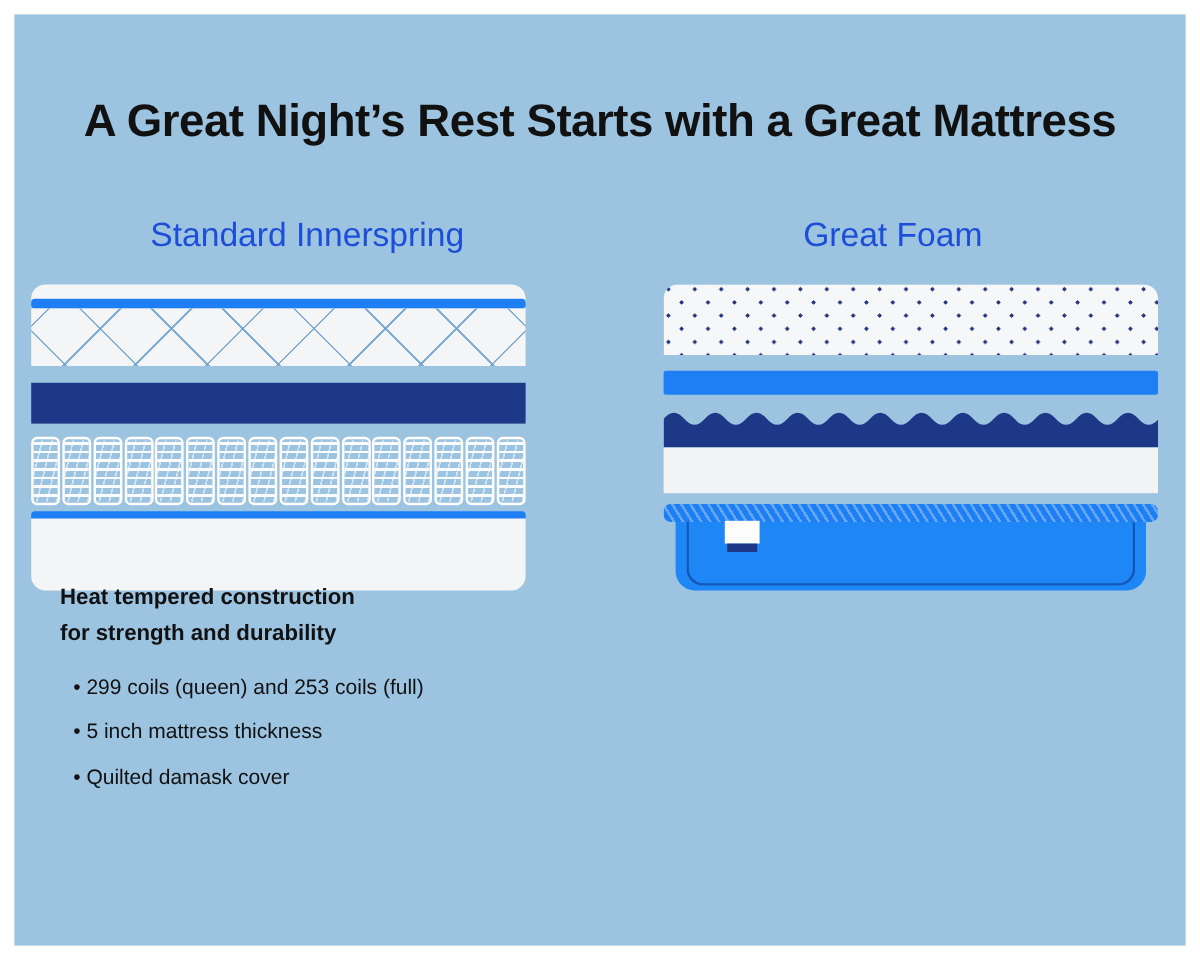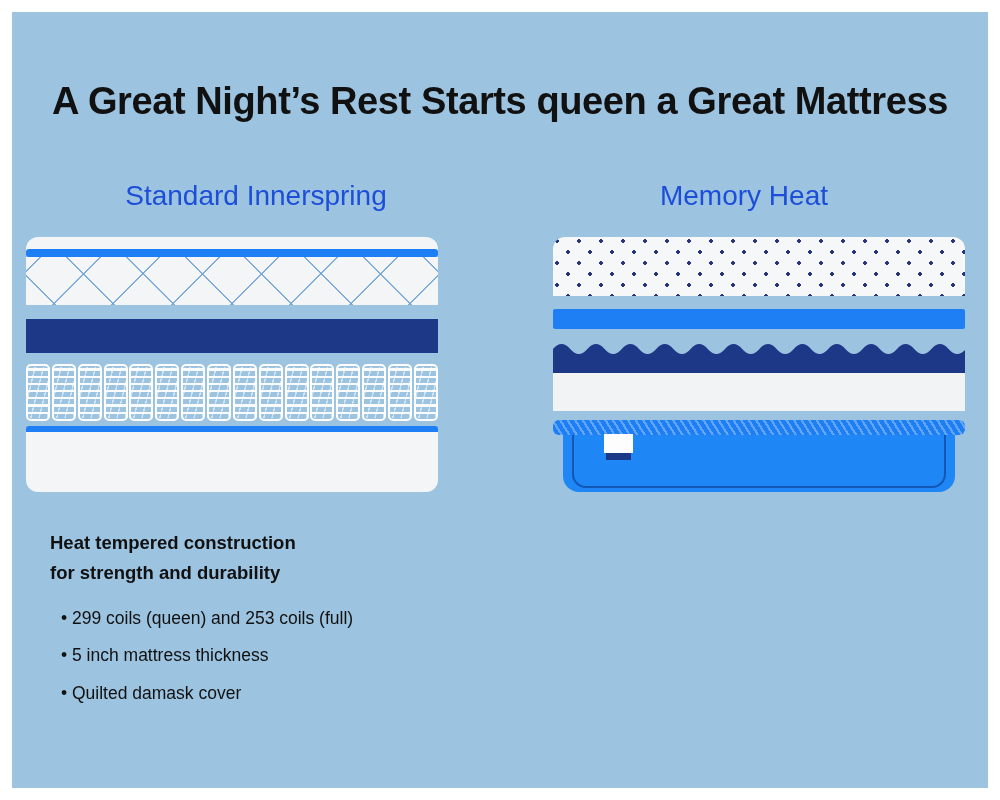--- a/index.html
+++ b/index.html
@@ -147,40 +147,40 @@
   }
   .found-tag .tag-white{
     position:absolute;left:0;top:0;width:100%;height:19px;background:#fdfdfd;
   }
   .found-tag .tag-navy{
     position:absolute;left:2px;top:19px;width:25px;height:7px;background:#1e3888;
   }
 
   
   .copy{position:absolute;width:440px;}
-  #copy-left{left:38px;top:516px;}
+  #copy-left{left:38px;top:470px;}
 
   .subhead{
     font-size:18.5px;font-weight:700;color:#111111;
     line-height:1.62;margin:0;
   }
   .bullets{margin:11px;padding:0;list-style:none;}
   .bullets li{
     font-size:17.5px;color:#111111;line-height:1.0;
     margin-top:20px;white-space:nowrap;
   }
   #copy-left .bullets{margin-top:22px;}
 </style>
 </head>
 <body>
 
 <div id="page">
   <div id="canvas">
 
-    <div id="title">A Great Night’s Rest Starts queen a Great Mattress</div>
+    <div id="title">A Great Night’s Rest Starts with a Great Mattress</div>
 
     <div class="column" id="col-left">
       <div class="col-head">Standard Innerspring</div>
 
       <div class="stack" id="stack-left">
         <div class="layer l-top-white" style="top:0px;height:16px;"></div>
         <div class="layer l-stripe" style="top:12px;height:8px;"></div>
         <div class="layer l-quilt" style="top:20px;height:48px;"></div>
         <div class="layer l-navy" style="top:82px;height:34px;"></div>
         <div class="layer coil-row" style="top:127px;height:57px;">
@@ -212,21 +212,21 @@
         </p>
         <ul class="bullets">
           <li>• 299 coils (queen) and 253 coils (full)</li>
           <li>• 5 inch mattress thickness</li>
           <li>• Quilted damask cover</li>
         </ul>
       </div>
     </div>
 
     <div class="column" id="col-right">
-      <div class="col-head">Memory Heat</div>
+      <div class="col-head">Great Foam</div>
 
       <div class="stack" id="stack-right">
         <div class="layer r-dots" style="top:0px;height:59px;"></div>
         <div class="layer r-stripe" style="top:72px;height:20px;"></div>
         <div class="r-wave" style="top:102px;height:34px;">
           <svg width="100%" height="34" viewBox="0 0 412 34" preserveAspectRatio="none">
             <path d="M0,10
                      q8.6,-10 17.2,0 q8.6,10 17.2,0
                      q8.6,-10 17.2,0 q8.6,10 17.2,0
                      q8.6,-10 17.2,0 q8.6,10 17.2,0

